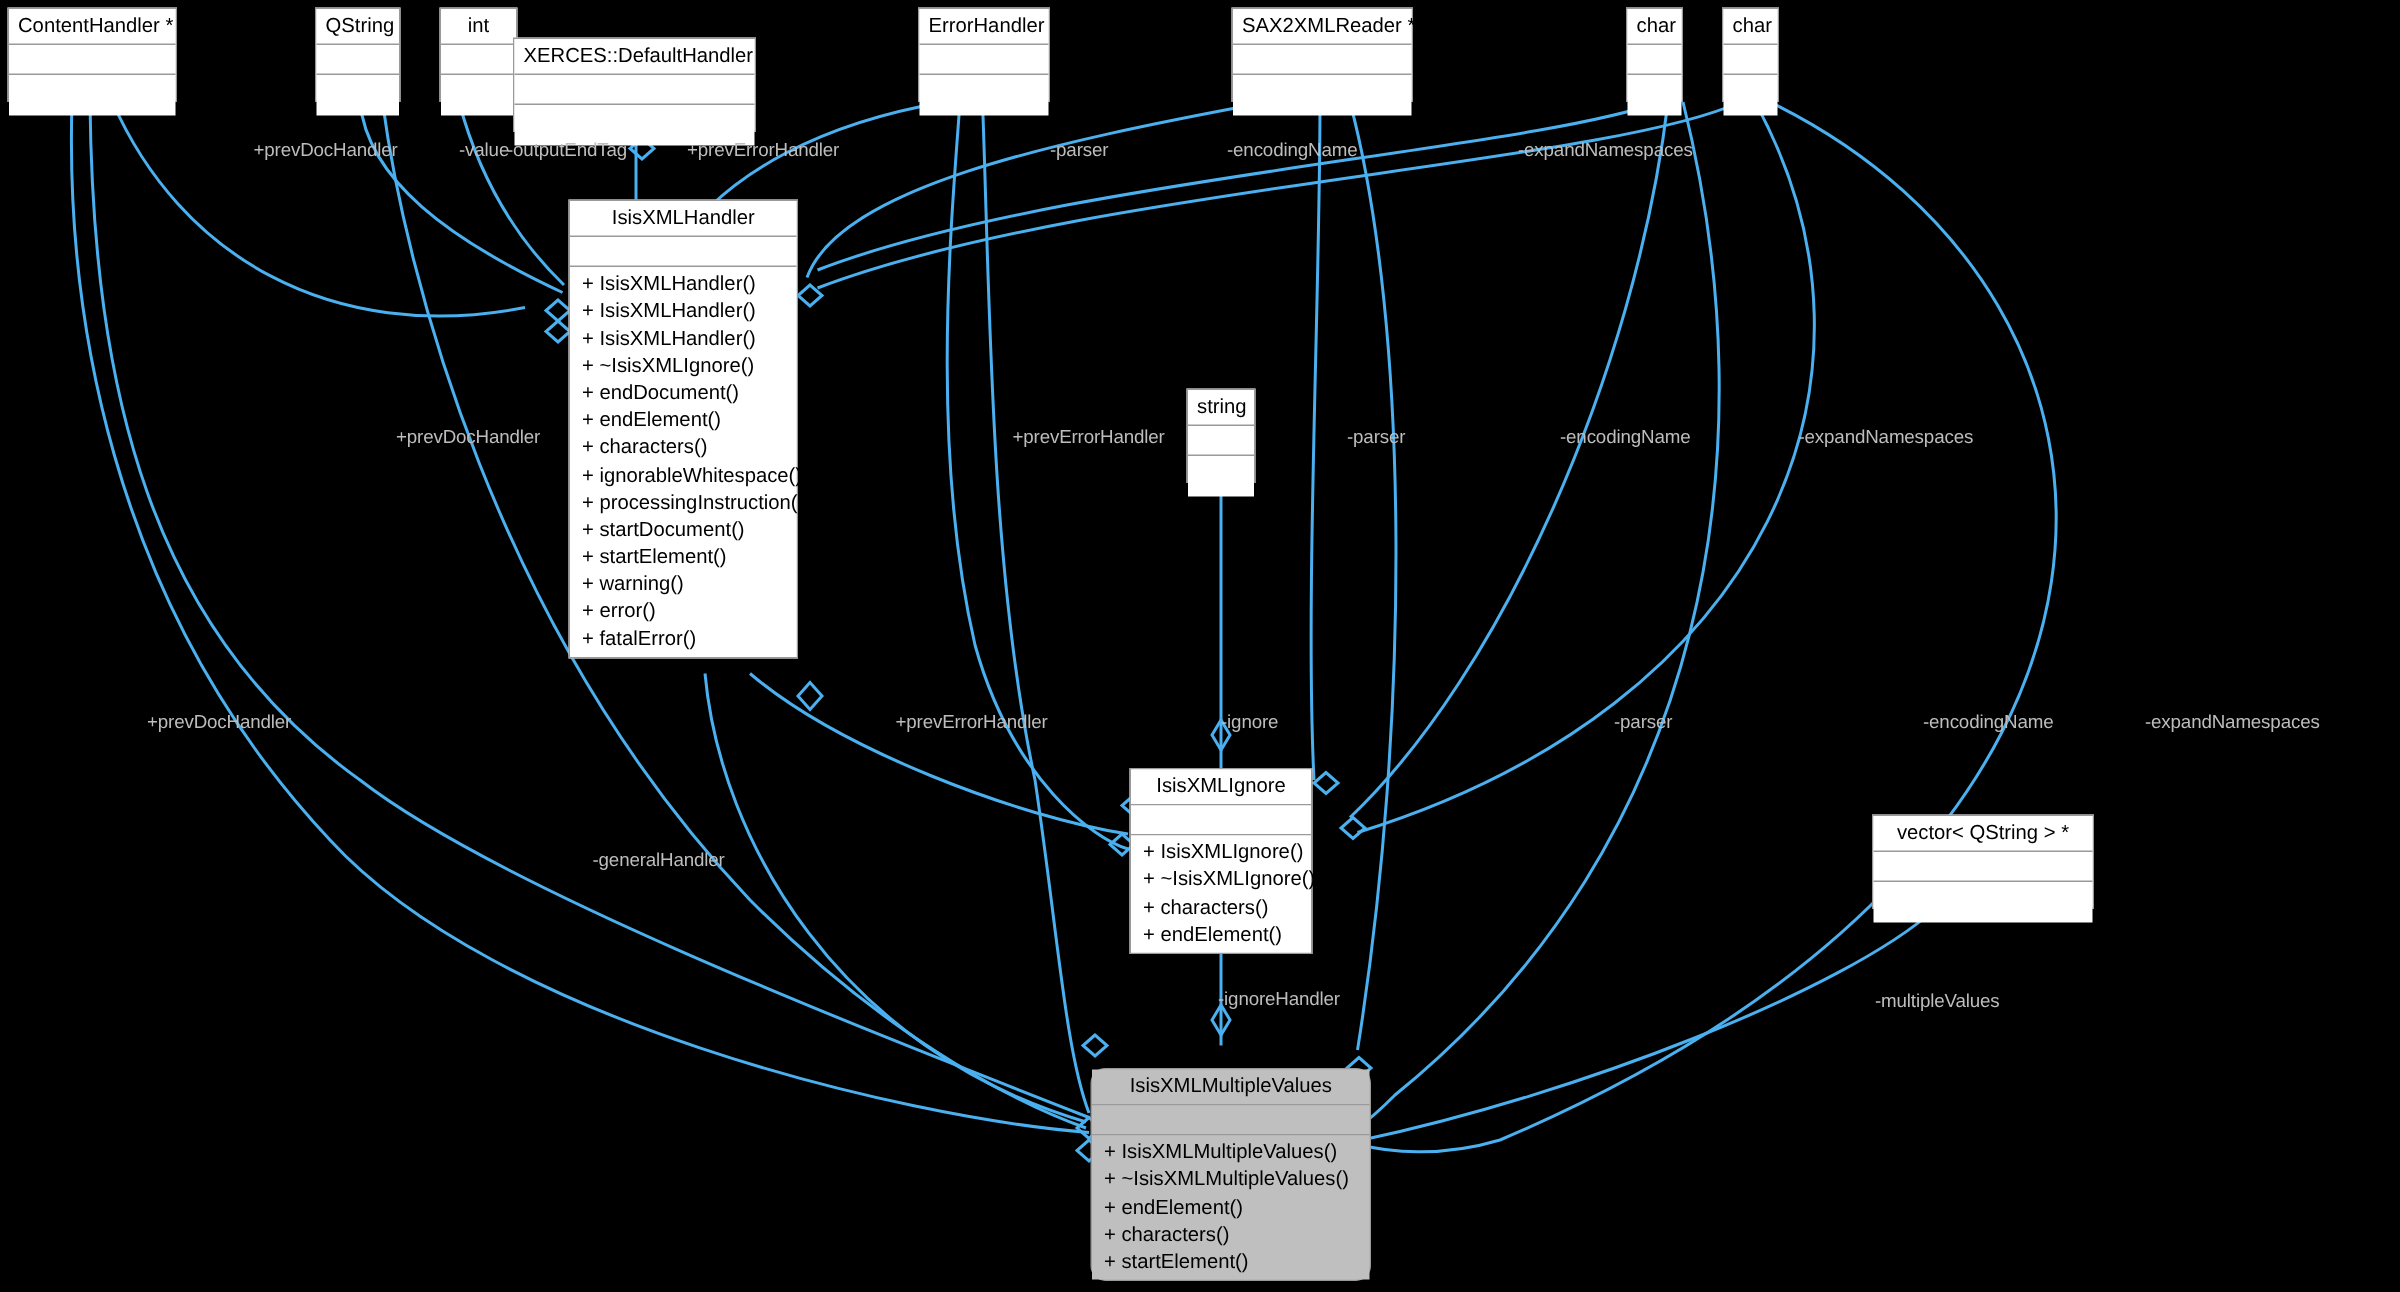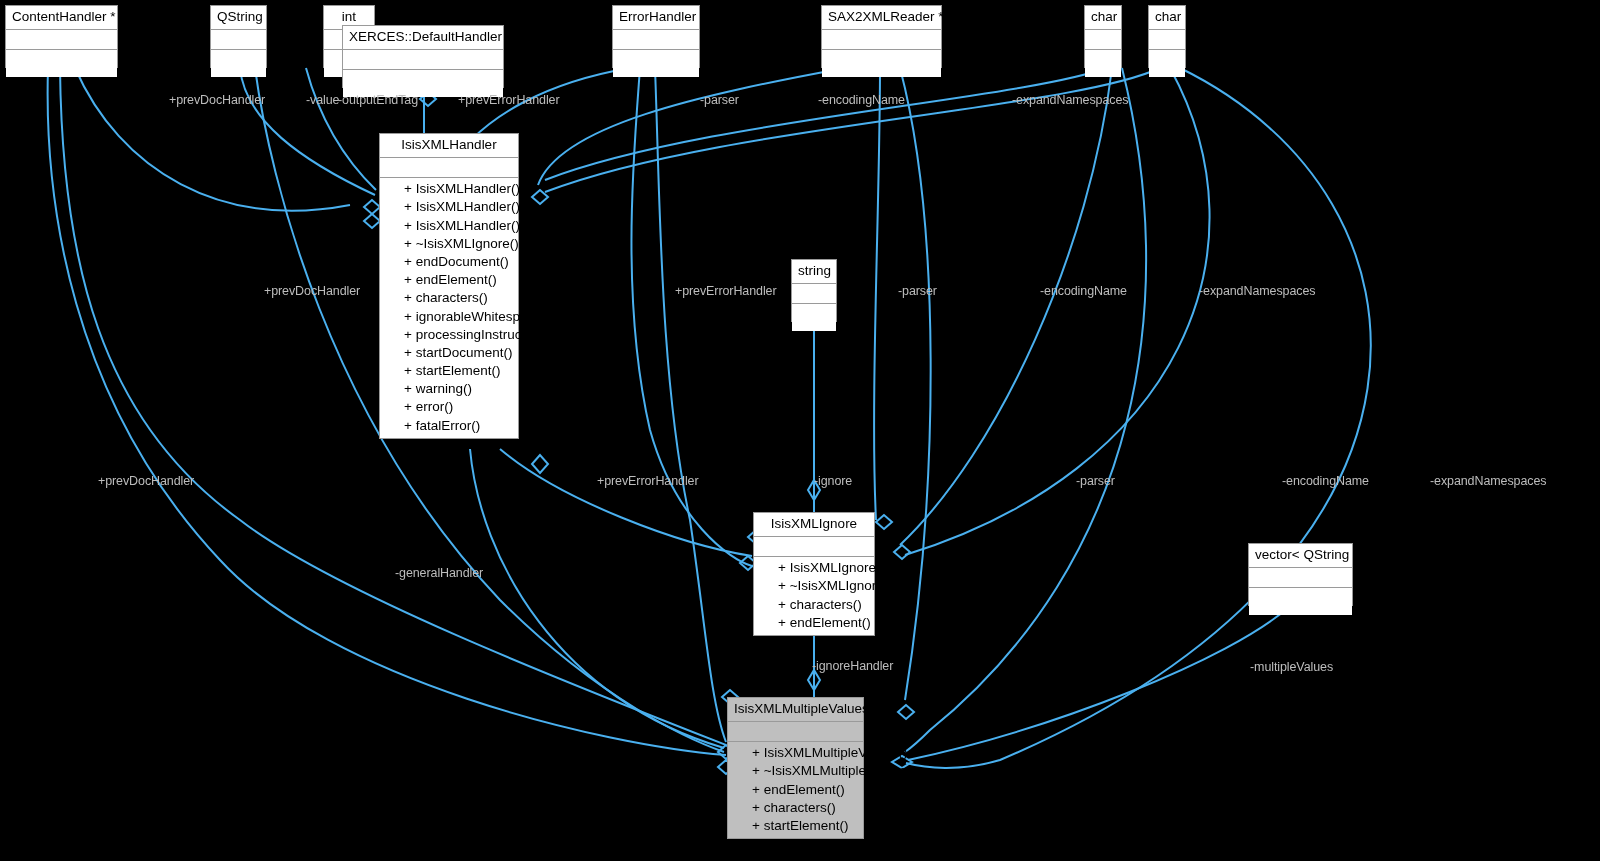--- a/index.html
+++ b/index.html
@@ -32,21 +32,21 @@
     background:#fff;
   }
   .node-attrs{
     min-height:17px;
     border-bottom:1px solid #9a9a9a;
     background:#fff;
     padding:1px 4px;
   }
   .node-ops{
     background:#fff;
-    padding:2px 0 3px 16px;
+    padding:2px 0 3px 0;
   }
   .node-ops .op{
     white-space:nowrap;
     padding:1px 6px 1px 8px;
     font-size:13.5px;
   }
   .simple .node-attrs{min-height:17px;}
   .simple .node-ops{min-height:20px;}
   .edge-label{
     position:absolute;
@@ -128,21 +128,21 @@
       <div class="uml-node simple" style="left: 5px; top: 5px; width: 113px; height: 63px;">
         <div class="node-title">ContentHandler *</div>
         <div class="node-attrs" style="height: 17px;"></div>
         <div class="node-ops" style="height: 22px;"></div>
       </div>
       <div class="uml-node simple" style="left: 210px; top: 5px; width: 57px; height: 63px;">
         <div class="node-title">QString</div>
         <div class="node-attrs" style="height: 17px;"></div>
         <div class="node-ops" style="height: 22px;"></div>
       </div>
-      <div class="uml-node simple" style="left: 293px; top: 5px; width: 52px; height: 63px; margin-left: 30px;">
+      <div class="uml-node simple" style="left: 293px; top: 5px; width: 52px; height: 63px;">
         <div class="node-title">int</div>
         <div class="node-attrs" style="height: 17px;"></div>
         <div class="node-ops" style="height: 22px;"></div>
       </div>
       <div class="uml-node simple" style="left: 342px; top: 5px; width: 162px; height: 63px; margin-top: 20px;">
         <div class="node-title">XERCES::DefaultHandler</div>
         <div class="node-attrs" style="height: 17px;"></div>
         <div class="node-ops" style="height: 22px;"></div>
       </div>
       <div class="uml-node simple" style="left: 612px; top: 5px; width: 88px; height: 63px;">
@@ -163,26 +163,26 @@
       <div class="uml-node simple" style="left: 1148px; top: 5px; width: 38px; height: 63px;">
         <div class="node-title">char</div>
         <div class="node-attrs" style="height: 17px;"></div>
         <div class="node-ops" style="height: 22px;"></div>
       </div>
       <div class="uml-node simple" style="left: 791px; top: 259px; width: 46px; height: 63px;">
         <div class="node-title">string</div>
         <div class="node-attrs" style="height: 17px;"></div>
         <div class="node-ops" style="height: 22px;"></div>
       </div>
-      <div class="uml-node simple" style="left: 1248px; top: 543px; width: 105px; height: 63px;">
+      <div class="uml-node simple" style="left: 1248px; top: 543px; width: 148px; height: 63px;">
         <div class="node-title">vector&lt; QString &gt; *</div>
         <div class="node-attrs" style="height: 17px;"></div>
         <div class="node-ops" style="height: 22px;"></div>
       </div>
-      <div class="uml-node" style="left: 379px; top: 133px; width: 140px;">
+      <div class="uml-node" style="left: 379px; top: 133px; width: 153px;">
         <div class="node-title">IsisXMLHandler</div>
         <div class="node-attrs"></div>
         <div class="node-ops">
           <div class="op">+ IsisXMLHandler()</div>
           <div class="op">+ IsisXMLHandler()</div>
           <div class="op">+ IsisXMLHandler()</div>
           <div class="op">+ ~IsisXMLIgnore()</div>
           <div class="op">+ endDocument()</div>
           <div class="op">+ endElement()</div>
           <div class="op">+ characters()</div>
@@ -198,21 +198,21 @@
       <div class="uml-node" style="left: 753px; top: 512px; width: 122px;">
         <div class="node-title">IsisXMLIgnore</div>
         <div class="node-attrs"></div>
         <div class="node-ops">
           <div class="op">+ IsisXMLIgnore()</div>
           <div class="op">+ ~IsisXMLIgnore()</div>
           <div class="op">+ characters()</div>
           <div class="op">+ endElement()</div>
         </div>
       </div>
-      <div class="uml-node highlight" style="left: 727px; top: 697px; width: 137px;">
+      <div class="uml-node highlight" style="left: 727px; top: 712px; width: 187px; border-radius: 10px;">
         <div class="node-title">IsisXMLMultipleValues</div>
         <div class="node-attrs"></div>
         <div class="node-ops">
           <div class="op">+ IsisXMLMultipleValues()</div>
           <div class="op">+ ~IsisXMLMultipleValues()</div>
           <div class="op">+ endElement()</div>
           <div class="op">+ characters()</div>
           <div class="op">+ startElement()</div>
         </div>
       </div>

